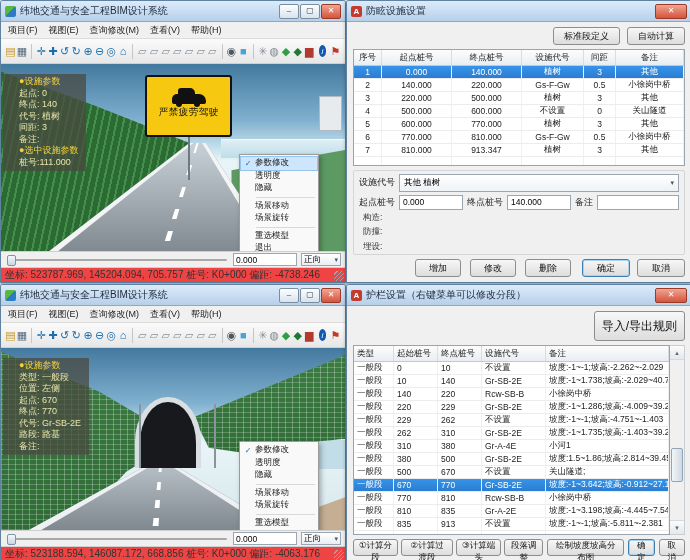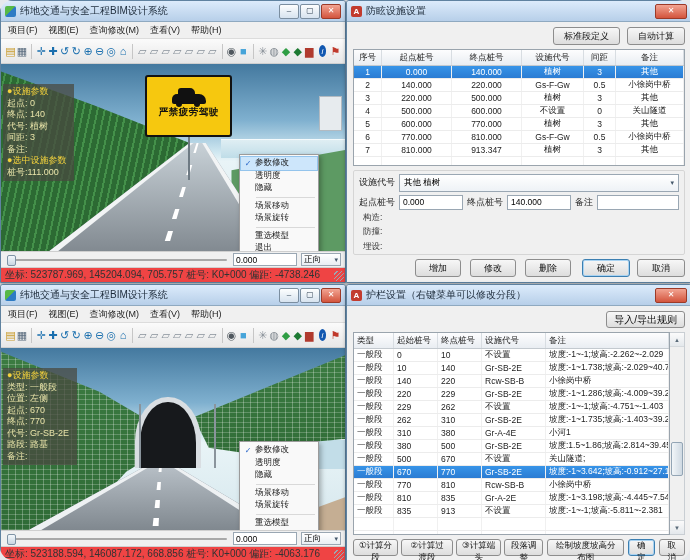--- a/index.html
+++ b/index.html
@@ -1,17 +1,17 @@
 <!DOCTYPE html>
 <html style="--selection: #3794e8; --sign-yellow: #f6c80f; --gantry-blue: #1b57b5; --title-from: #dcebfb; --title-to: #b7cfe9;"><head>
 <meta charset="utf-8">
 <style>
   html,body{margin:0;padding:0;background:#e6e9ec;}
   .stage{position:relative;width:690px;height:560px;overflow:hidden;background:#e6e9ec;
-         font-family:"Liberation Sans","DejaVu Sans",sans-serif;border-radius:13px;-webkit-font-smoothing:antialiased;}
+         font-family:"Liberation Sans","DejaVu Sans",sans-serif;-webkit-font-smoothing:antialiased;}
   
   .win{position:absolute;border:1px solid #5f82a0;border-radius:3px 3px 0 0;background:#f0f0f0;
        box-shadow:0 1px 4px rgba(0,0,0,.35);display:flex;flex-direction:column;overflow:hidden;}
   #win-tl{left:0;top:0;width:344px;height:281px}
   #win-bl{left:0;top:284px;width:344px;height:276px}
   #dlg-tr{left:346px;top:0;width:344px;height:281px}
   #dlg-br{left:346px;top:284px;width:344px;height:276px}
   .titlebar{height:20px;flex:0 0 auto;background:linear-gradient(var(--title-from),var(--title-to));
             display:flex;align-items:center;gap:4px;padding:0 4px;border-bottom:1px solid #8fa9c0;}
   .app-icon{width:11px;height:11px;border-radius:2px;background:linear-gradient(135deg,#57b847 50%,#2d7bc4 50%);flex:0 0 auto}
@@ -48,21 +48,21 @@
   .s1-road .rl-c{position:absolute;inset:0;clip-path:polygon(65% 0,65.9% 0,52% 100%,49.5% 100%);
       background:repeating-linear-gradient(180deg,#fff 0 10px,transparent 10px 22px)}
   .s1-backsign{right:1%;top:17%;width:6%;height:18%;background:#e7ebee;border:1px solid #b2bac1}
   .s1-pole{left:54.5%;top:35%;width:2px;height:27%;background:#6e7a83}
   .sign1{left:42%;top:6%;width:24%;height:31%;background:var(--sign-yellow);border:2px solid #121212;border-radius:3px;
       display:flex;flex-direction:column;align-items:center;justify-content:center;gap:2px;z-index:2}
   .car{position:relative;width:34px;height:10px;background:#111;border-radius:5px 7px 2px 2px}
   .car::before{content:"";position:absolute;left:6px;top:-6px;width:17px;height:7px;background:#111;border-radius:3px 5px 0 0}
   .car::after{content:"";position:absolute;bottom:-3px;left:4px;width:6px;height:6px;border-radius:50%;background:#111;
       box-shadow:18px 0 0 #111}
-  .sign1-text{font-size:9.5px;font-weight:bold;color:#111;letter-spacing:.5px;white-space:nowrap}
+  .sign1-text{font-size:9.5px;font-weight:normal;color:#111;letter-spacing:.5px;white-space:nowrap}
   
   .grid-green{background:
       repeating-linear-gradient(90deg,rgba(255,255,255,.28) 0 1px,transparent 1px 7px),
       repeating-linear-gradient(0deg,rgba(255,255,255,.22) 0 1px,transparent 1px 5px),
       linear-gradient(#3c7c42,#2f6b36)}
   .s2-hill-left{left:0;top:0;width:52%;height:100%;
       clip-path:polygon(0 2%,55% 24%,100% 50%,70% 68%,40% 100%,0 100%)}
   .s2-hill-right{right:0;top:4%;width:44%;height:62%;
       clip-path:polygon(0 55%,100% 0,100% 100%,10% 82%)}
   .s2-water{right:0;top:50%;width:30%;height:16%;background:#c2dde8;border-top:1px solid #eef7fa;
@@ -75,21 +75,21 @@
   .s2-road .rl-c{position:absolute;inset:0;clip-path:polygon(51.4% 0,52.4% 0,51% 100%,48.6% 100%);
       background:repeating-linear-gradient(180deg,#fff 0 8px,transparent 8px 18px)}
   .s2-tunnel{left:39%;top:27%;width:19%;height:39%;background:#d9dee2;border-radius:50% 50% 0 0/62% 62% 0 0}
   .s2-tunnel-in{position:absolute;left:5px;right:5px;top:5px;bottom:0;background:#17191c;border-radius:50% 50% 0 0/62% 62% 0 0}
   .s2-leg{width:2px;background:#8a949c;top:31%;height:35%}
   .gantry{left:37%;top:16%;width:27%;height:15%;background:var(--gantry-blue);border:2px solid #fff;border-radius:2px;
       display:flex;align-items:center;justify-content:space-around;color:#fff;font-size:8px;font-weight:bold;z-index:2;
       box-shadow:0 1px 2px rgba(0,0,0,.3)}
   .g-arrows{font-size:9px;letter-spacing:-1px}
   
-  .overlay{position:absolute;left:2px;top:20px;background:rgba(73,73,64,.74);padding:2px 8px 3px 4px;z-index:4}
+  .overlay{position:absolute;left:2px;top:10px;background:rgba(73,73,64,.74);padding:2px 8px 3px 16px;z-index:4}
   .ov-line{font-size:9px;line-height:11.5px;color:#e9e4a9;white-space:nowrap}
   .ov-line.accent{color:#f4d23c}
   .ctx{position:absolute;width:76px;background:#f9f9f9;border:1px solid #9b9b9b;box-shadow:2px 2px 5px rgba(0,0,0,.3);
        padding:2px 1px;z-index:9}
   .ctx-item{display:flex;align-items:center;height:12.5px;font-size:8.5px;color:#1b1b1b}
   .ctx-item.hl{background:#cde6fb;outline:1px solid #94c4ec}
   .ctx-check{width:14px;text-align:center;color:#2a66c8;font-size:8px;flex:0 0 auto}
   .ctx-sep{height:1px;background:#d9d9d9;margin:2px 2px 2px 15px}
   
   .subbar{height:15px;flex:0 0 auto;display:flex;align-items:center;gap:4px;padding:0 4px;background:#f0f0f0;
@@ -106,21 +106,21 @@
   .statusbar{height:14px;flex:0 0 auto;display:flex;align-items:center;padding:0 4px;font-size:10px;color:#333;
           background:#ef4444;border-top:1px solid #d0d0d0;position:relative;white-space:nowrap;overflow:hidden}
   .grip{position:absolute;right:1px;bottom:1px;width:10px;height:10px;
         background:repeating-linear-gradient(135deg,transparent 0 2px,#9aa7b2 2px 3px)}
   
   .dlg-body{flex:1;display:flex;flex-direction:column;gap:4px;padding:5px 6px;overflow:hidden}
   .btn{height:18px;padding:0 10px;font-size:9px;color:#111;background:linear-gradient(#f7f7f7,#dddddd);
        border:1px solid #8d8d8d;border-radius:3px;font-family:inherit}
   .btn.default{border-color:#3c7fb1;box-shadow:inset 0 0 0 1px #a9d3f2}
   .btn.tiny{height:17px;font-size:8.5px;padding:0 5px}
-  .btn.small{height:17px;font-size:10px;padding:0 7px}
+  .btn.small{height:30px;font-size:12px;padding:0 7px}
   .d-topbtns{display:flex;justify-content:flex-end;gap:7px;flex:0 0 auto}
   .tbl{border:1px solid #9aa4ad;background:#fff;overflow:hidden}
   .thead{display:grid;height:15px;background:linear-gradient(#fdfdfe,#e9edf2);border-bottom:1px solid #c3c9cf}
   .hcell{font-size:8.5px;display:flex;align-items:center;justify-content:center;border-right:1px solid #d8dde2;color:#222;
          white-space:nowrap;overflow:hidden}
   .trow{display:grid;height:12px;border-bottom:1px solid #ececec}
   .tcell{font-size:8.5px;display:flex;align-items:center;justify-content:center;border-right:1px solid #f0f0f0;
          white-space:nowrap;overflow:hidden;color:#222}
   .trow.sel{background:linear-gradient(var(--selection),#2b7cd3)}
   .trow.sel .tcell{color:#fff}

